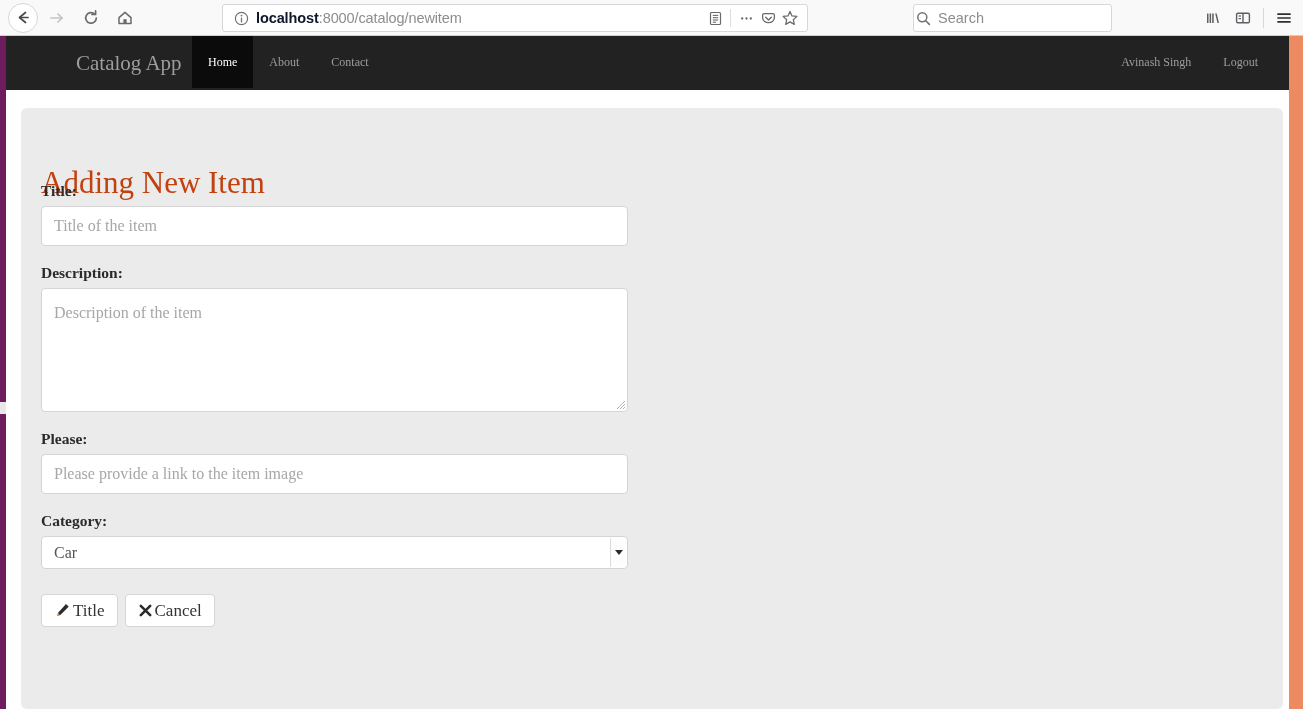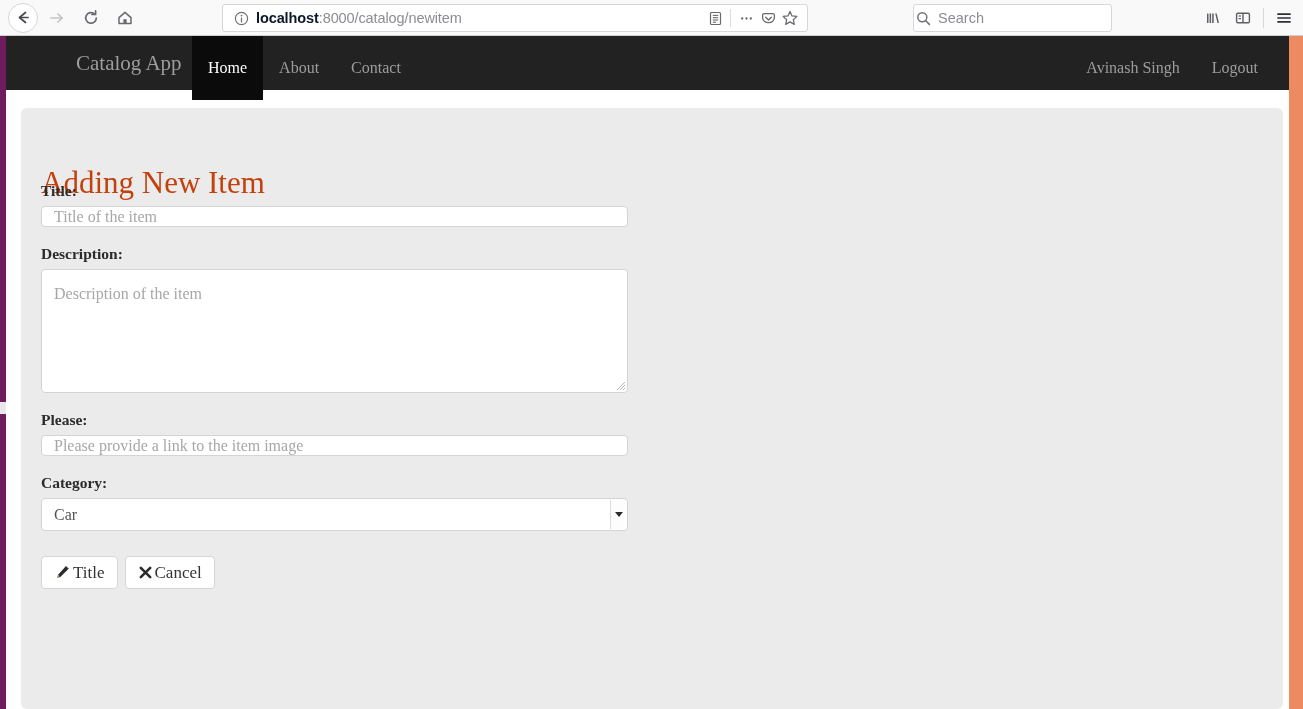--- a/index.html
+++ b/index.html
@@ -99,24 +99,24 @@
     background: #222222;
   }
   .brand {
     position: absolute; left: 76px; top: 0; height: 54px;
     display: flex; align-items: center;
     font-family: "Liberation Serif", serif;
     font-size: 21px; color: #9d9d9d;
   }
   .nav-links { position: absolute; left: 192px; top: 0; height: 54px; display: flex; }
   .nav-link {
-    height: 64px; display: flex; align-items: center;
+    height: 52px; display: flex; align-items: center;
     padding: 0 16px;
     font-family: "Liberation Serif", serif;
-    font-size: 16px; color: #9d9d9d;
+    font-size: 12px; color: #9d9d9d;
   }
   .nav-link.active { background: #0b0b0b; color: #ffffff; }
   .nav-right { position: absolute; right: 18px; top: 0; height: 54px; display: flex; }
   .nav-right .nav-link { color: #9d9d9d; }
 
   
   #jumbotron {
     position: absolute; left: 21px; top: 72px;
     width: 1262px; height: 601px;
     background: #ebebeb;
@@ -140,21 +140,21 @@
     border: 1px solid #d4d4d4;
     border-radius: 4px;
     background: #ffffff;
     font-family: "Liberation Serif", serif;
     font-size: 16px;
     color: #555;
     padding: 6px 12px;
     outline: none;
     display: block;
   }
-  .ftext { height: 21px; }
+  .ftext { height: 40px; }
   .ftext::placeholder, .ftextarea::placeholder { color: #a7a7a7; }
   .ftextarea {
     height: 124px; resize: none;
     line-height: 1.45;
     padding-top: 12px;
   }
   .ta-wrap { position: relative; width: 587px; }
   .ta-grip {
     position: absolute; right: 2px; bottom: 2px;
     width: 11px; height: 11px; pointer-events: none;

